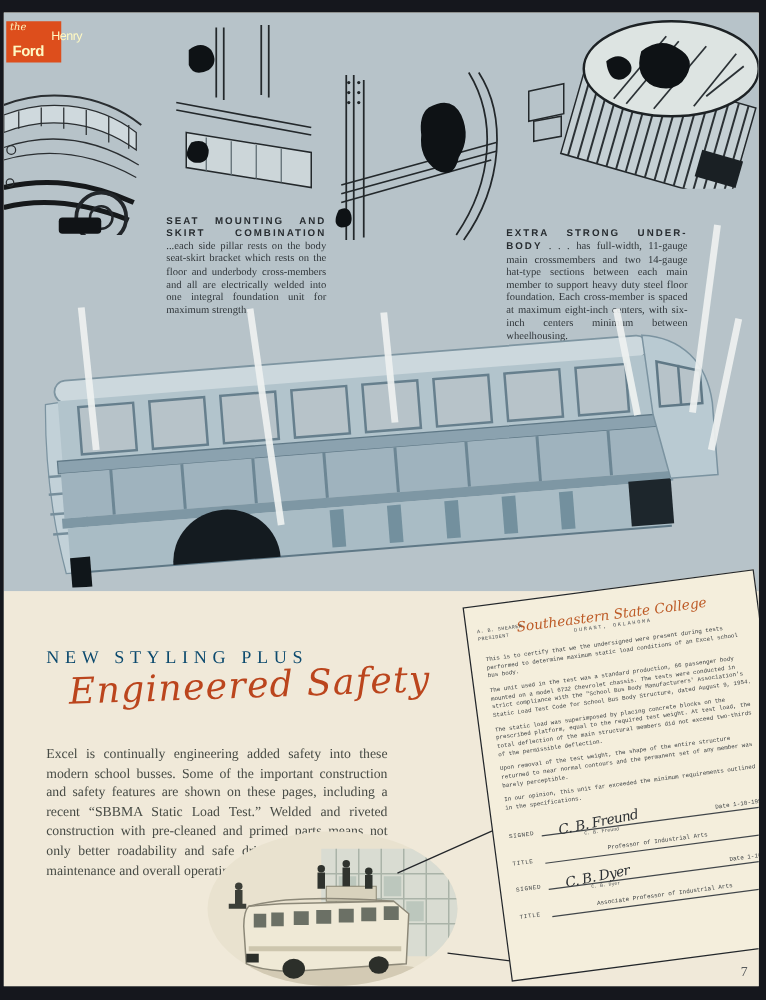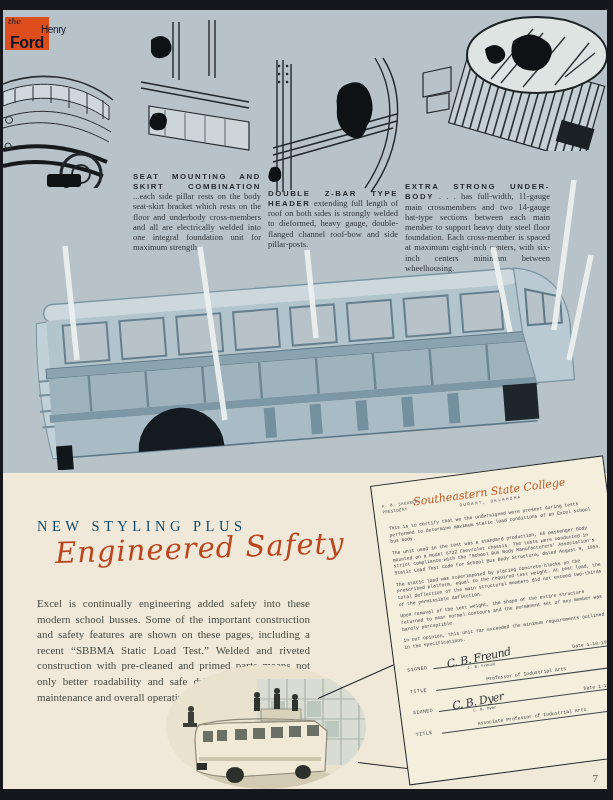--- a/index.html
+++ b/index.html
@@ -13,26 +13,26 @@
     position:absolute;left:3px;top:10px;width:604px;height:779px;
     background:#f0e9d9;overflow:hidden;
   }
   .blue-panel{
     position:absolute;left:0;top:0;width:604px;height:463px;
     background:#b7c3c9;
   }
   
   .logo{
     position:absolute;left:2px;top:7px;width:44px;height:33px;
-    background:#dd4e1c;color:#0f172a;z-index:30;
+    background:#dd4e1c;color:#fef9c3;z-index:30;
     font-family:"Liberation Sans", sans-serif;line-height:1;
   }
   .logo .the{position:absolute;left:3px;top:1px;font-family:"DejaVu Serif",serif;font-style:italic;font-size:8px;}
   .logo .henry{position:absolute;left:12px;top:8px;font-weight:400;font-size:10px;letter-spacing:-0.4px;margin-left:24px;}
-  .logo .ford{position:absolute;left:5px;top:18px;font-weight:700;font-size:16px;letter-spacing:-0.4px;}
+  .logo .ford{position:absolute;left:5px;top:18px;font-weight:700;font-size:12px;letter-spacing:-0.4px;}
   
   .callout{
     position:absolute;color:#30363a;
     font-size:8.5px;line-height:1.2;text-align:justify;
   }
   .callout .ct{
     font-family:"Liberation Sans", sans-serif;font-weight:700;
     font-size:7.8px;letter-spacing:1.6px;color:#272c30;
   }
   #callout-rub-rails{left:2px;top:174px;width:126px;}
@@ -203,21 +203,20 @@
         <path d="M150,72 L184,30"></path>
           <path d="M160,64 L190,40"></path>
       </g>
       <path d="M108,28 q16,-12 30,-2 q14,8 6,22 q-8,14 -26,8 q-16,-8 -10,-28 Z" fill="#0e1215"></path>
       <path d="M80,36 q10,-8 18,0 q6,8 -4,14 q-12,4 -14,-14 Z" fill="#0e1215"></path>
     </svg>
 
 
     <p class="callout" id="callout-seat"><span class="ct">SEAT MOUNTING AND SKIRT COMBINATION</span> <span>...each side pillar rests on the body seat-skirt bracket which rests on the floor and underbody cross-members and all are electrically welded into one integral foundation unit for maximum strength.</span></p>
 
-    <p class="callout" id="callout-zbar"><span class="ct">DOUBLE Z-BAR TYPE HEADER</span> <span>extending full length of roof on both sides is strongly welded to dieformed, heavy gauge, double-flanged channel roof-bow and side pillar-posts.</span></p>
 
     <p class="callout" id="callout-underbody"><span class="ct">EXTRA STRONG UNDER-BODY</span><span> . . . has full-width, 11-gauge main crossmembers and two 14-gauge hat-type sections between each main member to support heavy duty steel floor foundation. Each cross-member is spaced at maximum eight-inch centers, with six-inch centers minimum between wheelhousing.</span></p>
 
     <svg class="illus" style="left:30px;top:232px" width="565" height="228" viewBox="0 0 565 228">
       <g transform="rotate(-4.5 282 130)">
 
         <path d="M8,60 Q2,130 14,196 L34,196 L34,58 Z" fill="#c2d1d8" stroke="#7b93a0" stroke-width="1"></path>
         <g stroke="#768e9b" stroke-width="2">
           <line x1="6" y1="118" x2="34" y2="118"></line>
             <line x1="5" y1="132" x2="34" y2="132"></line>

